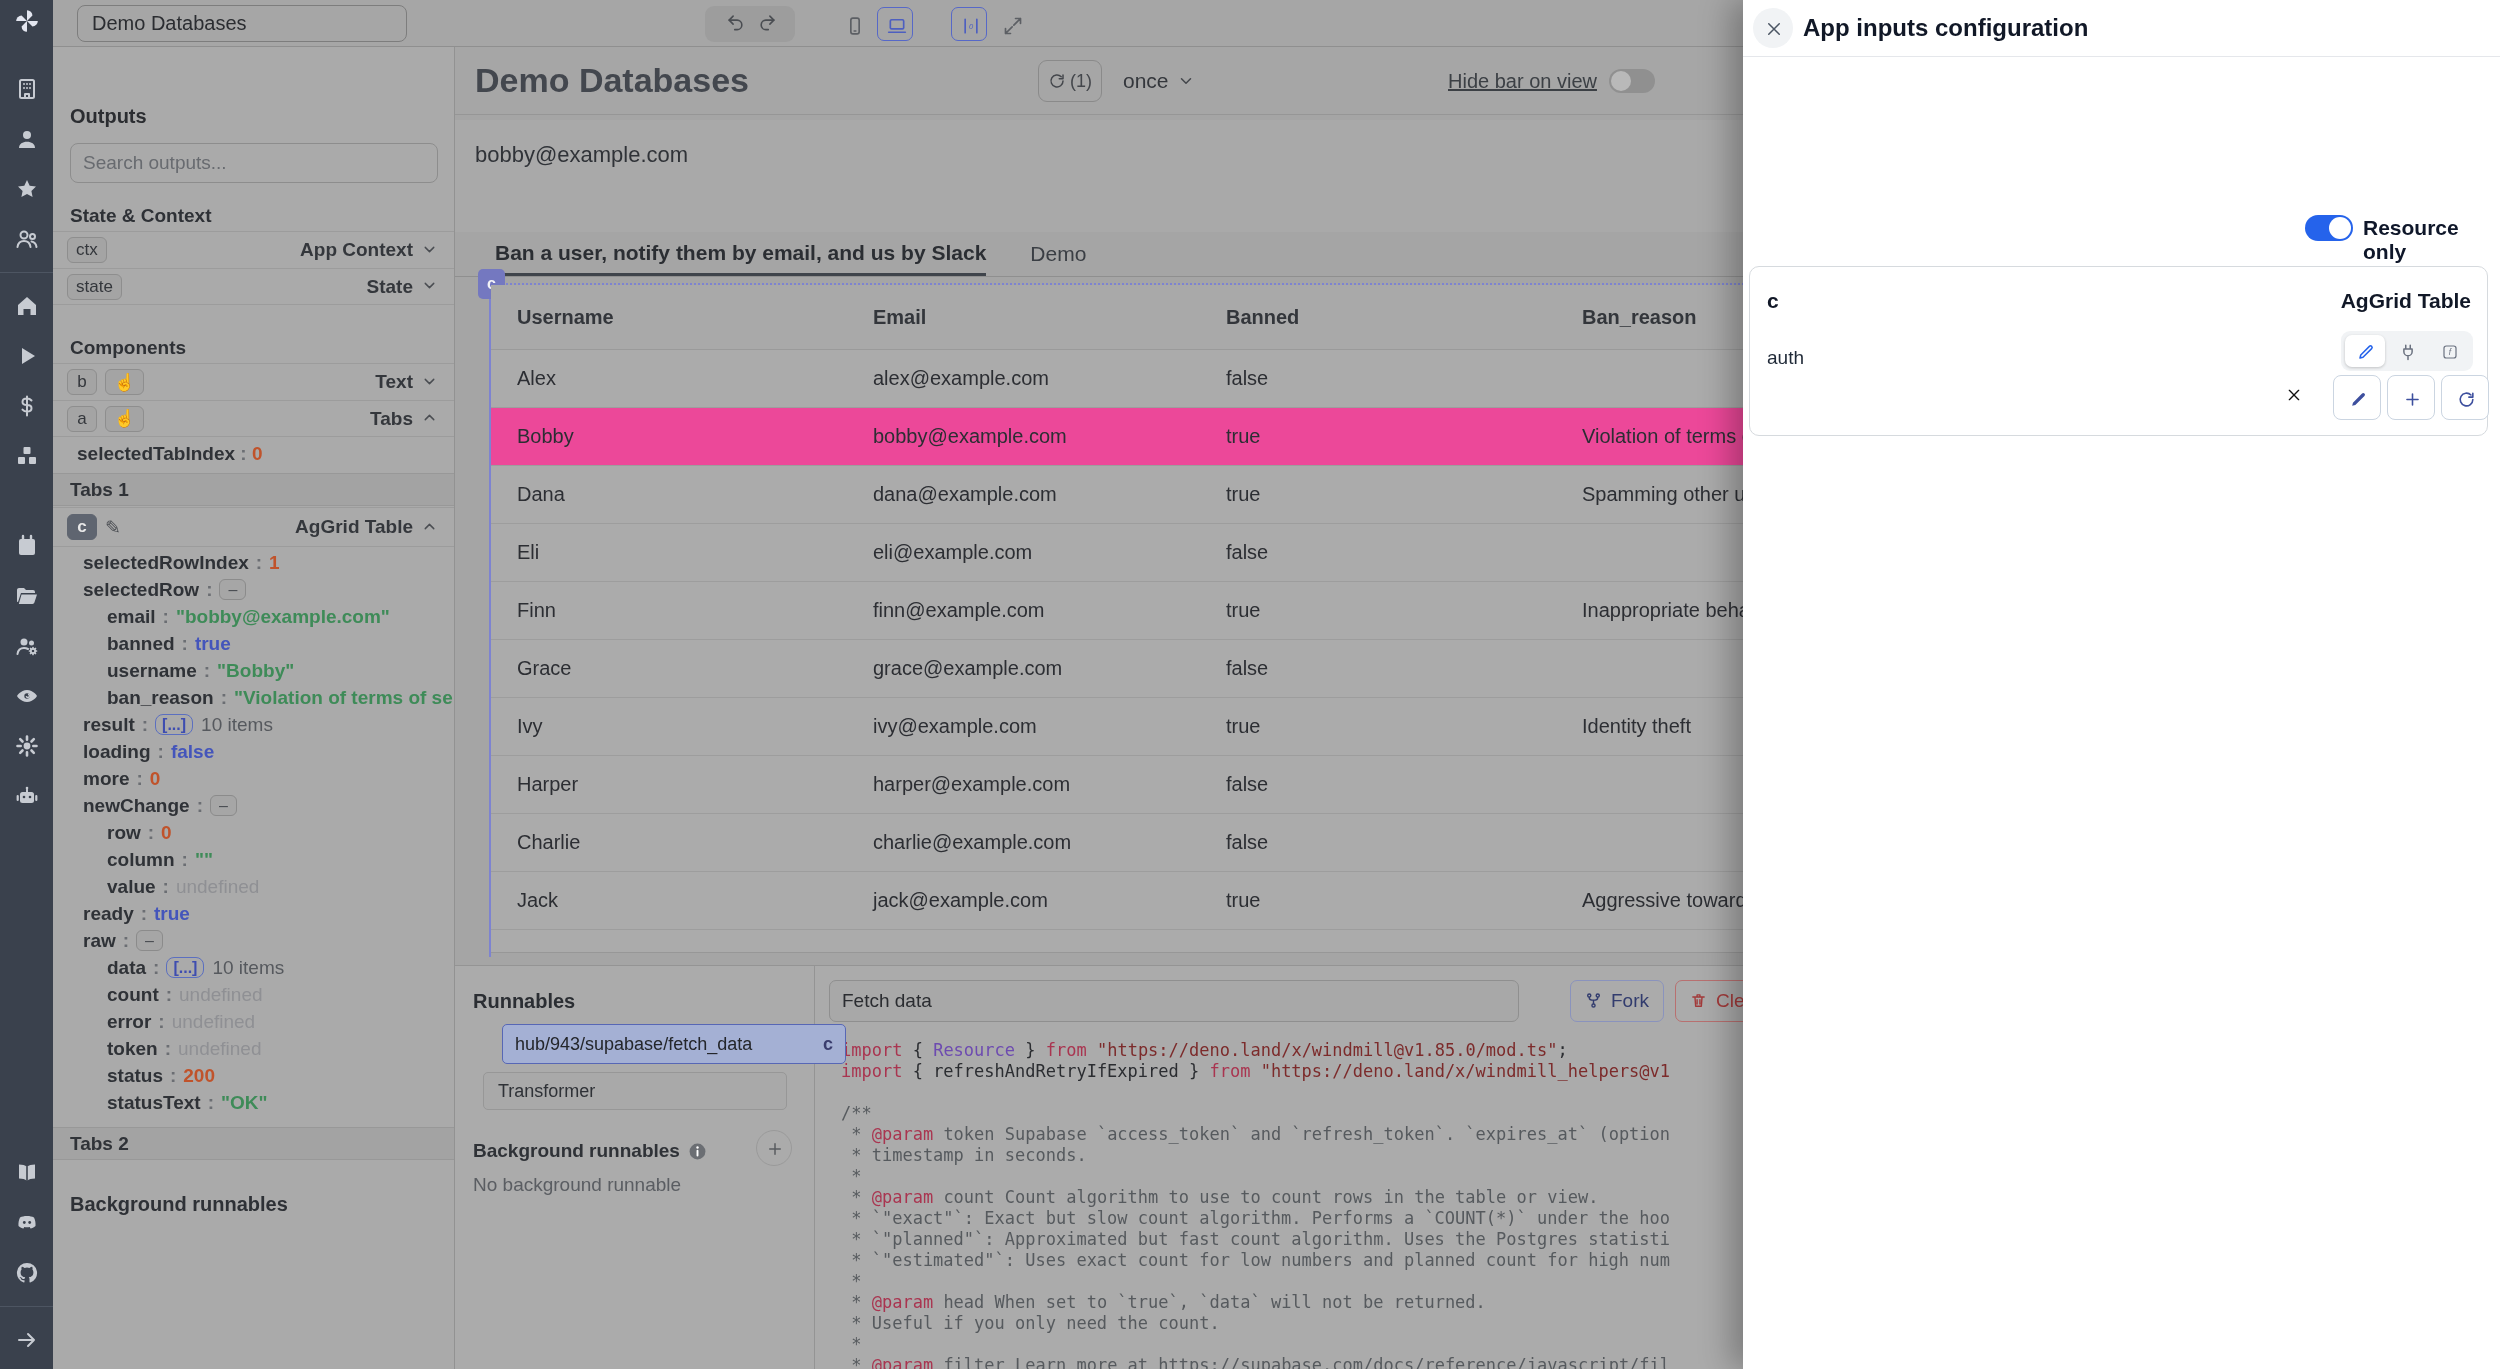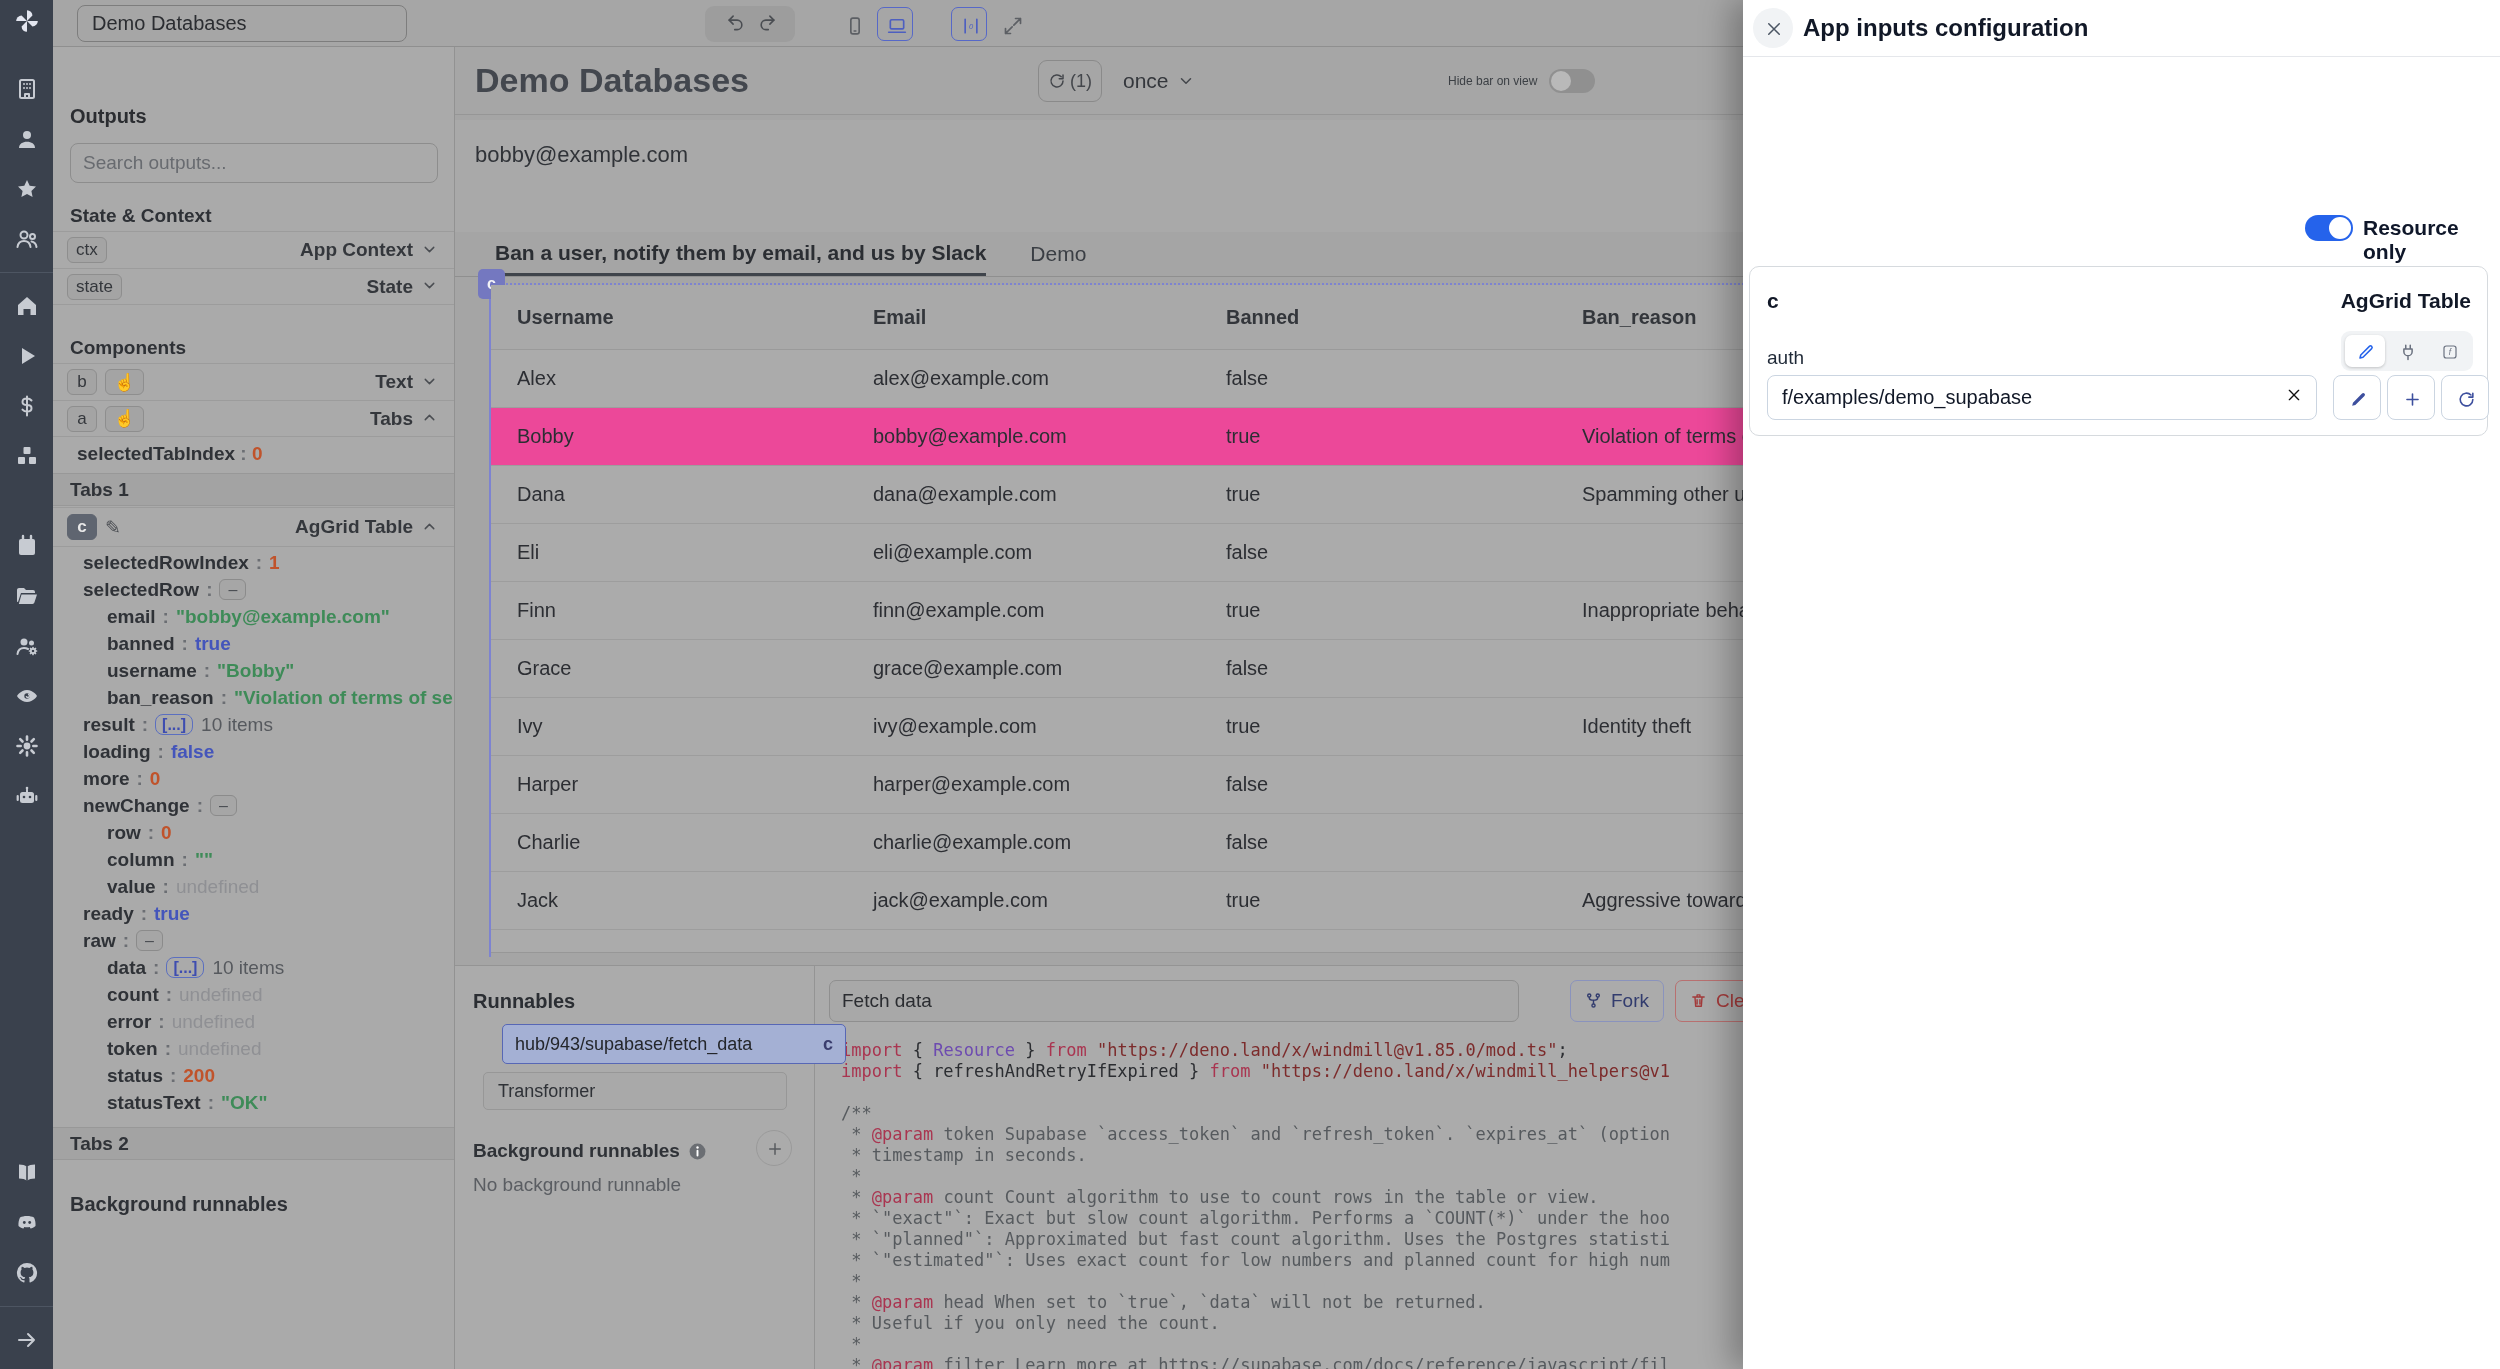--- a/index.html
+++ b/index.html
@@ -70,21 +70,21 @@
   
   .canvas{position:absolute;left:455px;top:47px;width:2045px;height:918px;background:#a5a5a5;}
   .cv-titlebar{position:absolute;left:0;top:0;width:100%;height:68px;background:#a6a6a6;border-bottom:1px solid #969696;}
   .cv-title{position:absolute;left:20px;top:14px;font-size:34px;font-weight:bold;color:#43474e;}
   .refresh-pill{position:absolute;left:583px;top:13px;width:64px;height:42px;border:1px solid #8a8a8a;border-radius:9px;
           display:flex;align-items:center;justify-content:center;gap:4px;font-size:18px;color:#44474c;}
   .refresh-pill svg{width:18px;height:18px;}
   .runmode{position:absolute;left:668px;top:13px;height:42px;display:flex;align-items:center;gap:8px;
           font-size:21px;color:#34373c;}
   .runmode svg{width:18px;height:18px;color:#44474c;}
-  .hidebar{position:absolute;left:993px;top:22px;display:flex;align-items:center;gap:12px;font-size:12px;color:#3c4045;}
+  .hidebar{position:absolute;left:993px;top:22px;display:flex;align-items:center;gap:12px;font-size:20px;color:#3c4045;text-decoration:underline;}
   .toggle-off{width:46px;height:24px;border-radius:12px;background:#909090;position:relative;}
   .toggle-off::after{content:"";position:absolute;left:2px;top:2px;width:20px;height:20px;border-radius:50%;background:#b9b9b9;}
   .txtcard{position:absolute;left:0;top:73px;width:100%;height:112px;background:#a9a9a9;}
   .txtval{position:absolute;left:20px;top:22px;font-size:22px;color:#303338;}
   .tabsrow{position:absolute;left:0;top:191px;width:100%;height:39px;border-bottom:1px solid #8f8f8f;
            display:flex;align-items:flex-end;padding-left:40px;gap:44px;font-size:21px;}
   .tab1{color:#2b2e33;font-weight:bold;padding-bottom:8px;border-bottom:3px solid #3f444b;}
   .tab2{color:#3a3e44;padding-bottom:10px;}
   .comp-dotline{position:absolute;left:34px;top:236px;right:0;border-top:2px dotted #7d83d1;}
   .comp-vline{position:absolute;left:34px;top:236px;width:2px;height:674px;background:#7d83d1;}
@@ -731,21 +731,20 @@
             <i style="display: inline-block; width: 1em; height: 1em;">
               <svg viewBox="0 0 24 24" fill="none" stroke="currentColor" stroke-width="2" stroke-linecap="round" stroke-linejoin="round" width="100%" height="100%">
                 <rect x="4" y="4" width="16" height="16" rx="3" stroke-width="1.6"></rect>
                 <text x="12" y="16.5" text-anchor="middle" font-size="11" font-style="italic" fill="currentColor" stroke="none">f</text>
               </svg>
             </i>
           </span>
       </div>
 
       <div class="authrow">
-        <input class="auth-input" value="f/examples/demo_supabase" style="">
         <span class="auth-x"><i style="display: inline-block; width: 1em; height: 1em;"><svg viewBox="0 0 24 24" fill="none" stroke="currentColor" stroke-width="2" stroke-linecap="round" stroke-linejoin="round" width="100%" height="100%">
                 <path d="M5 5l14 14M19 5 5 19"></path>
               </svg></i></span>
         <span class="sqbtn" style="left:583px;">
             <i style="display: inline-block; width: 1em; height: 1em;">
               <svg viewBox="0 0 24 24" fill="none" stroke="currentColor" stroke-width="2" stroke-linecap="round" stroke-linejoin="round" width="100%" height="100%">
                 <path d="M4 20l1-4L16.5 4.5a2.1 2.1 0 0 1 3 3L8 19l-4 1z" fill="currentColor" stroke="none"></path>
               </svg>
             </i>
           </span>

